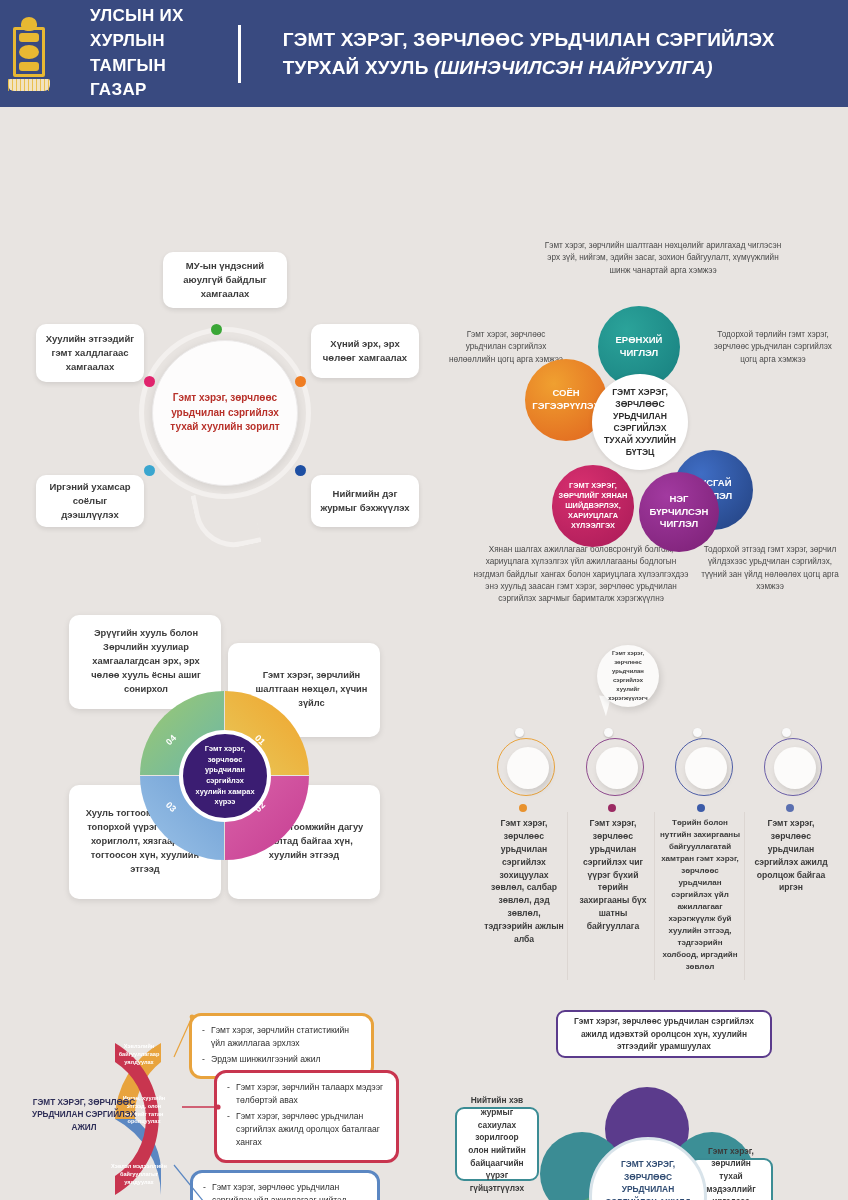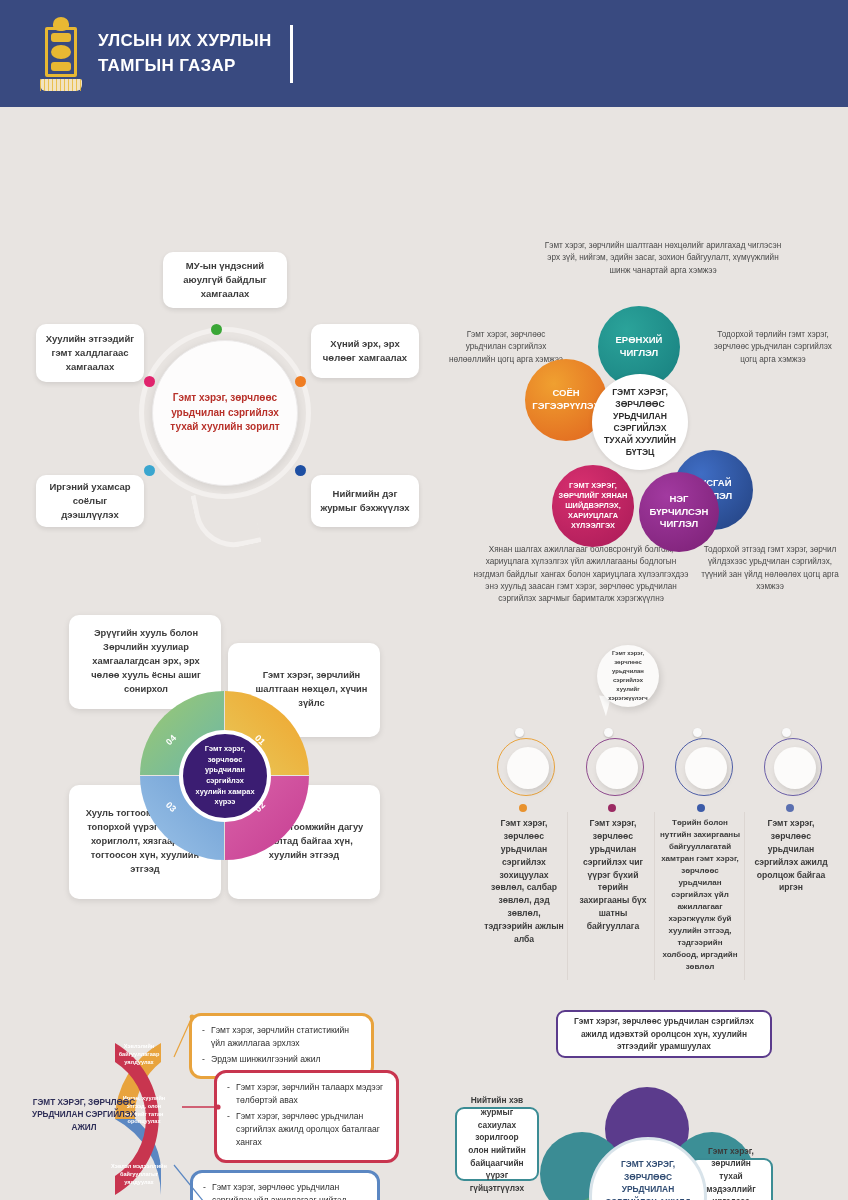--- a/index.html
+++ b/index.html
@@ -9,22 +9,23 @@
     background: #e8e4e1;
     overflow: hidden;
     position: relative;
   }
   
   .header {
     height: 107px;
     background: #394a80;
     display: flex;
     align-items: center;
-    padding: 0 32px;
+    padding: 0 0;
     position: relative;
+    gap: 24px;
   }
   .soyombo {
     width: 46px; height: 78px;
     position: relative;
     flex: 0 0 46px;
     margin-right: 14px;
     margin-left: 6px;
   }
   .soyombo .frame {
     position:absolute; left:7px; top:12px; width:32px; height:50px;
@@ -162,20 +163,23 @@
     <div class="topflame"></div>
       <div class="frame"></div>
     <div class="s1"></div>
       <div class="s2"></div>
       <div class="s3"></div>
     <div class="base"></div>
   </div>
   <div class="org-name">УЛСЫН ИХ ХУРЛЫН
 ТАМГЫН ГАЗАР</div>
   <div class="divider-v"></div>
+  <div class="law-title">
+    <span>ГЭМТ ХЭРЭГ, ЗӨРЧЛӨӨС УРЬДЧИЛАН СЭРГИЙЛЭХ ТУРХАЙ ХУУЛЬ </span><span class="ital">(ШИНЭЧИЛСЭН НАЙРУУЛГА)</span>
+  </div>
 </div>
 
 <div class="canvas">
 
   <div>
     <div class="ring-outer"></div>
     <div class="tail"></div>
     <div class="ring-inner">
       <span>Гэмт хэрэг, зөрчлөөс урьдчилан сэргийлэх тухай хуулийн зорилт</span>
     </div>

